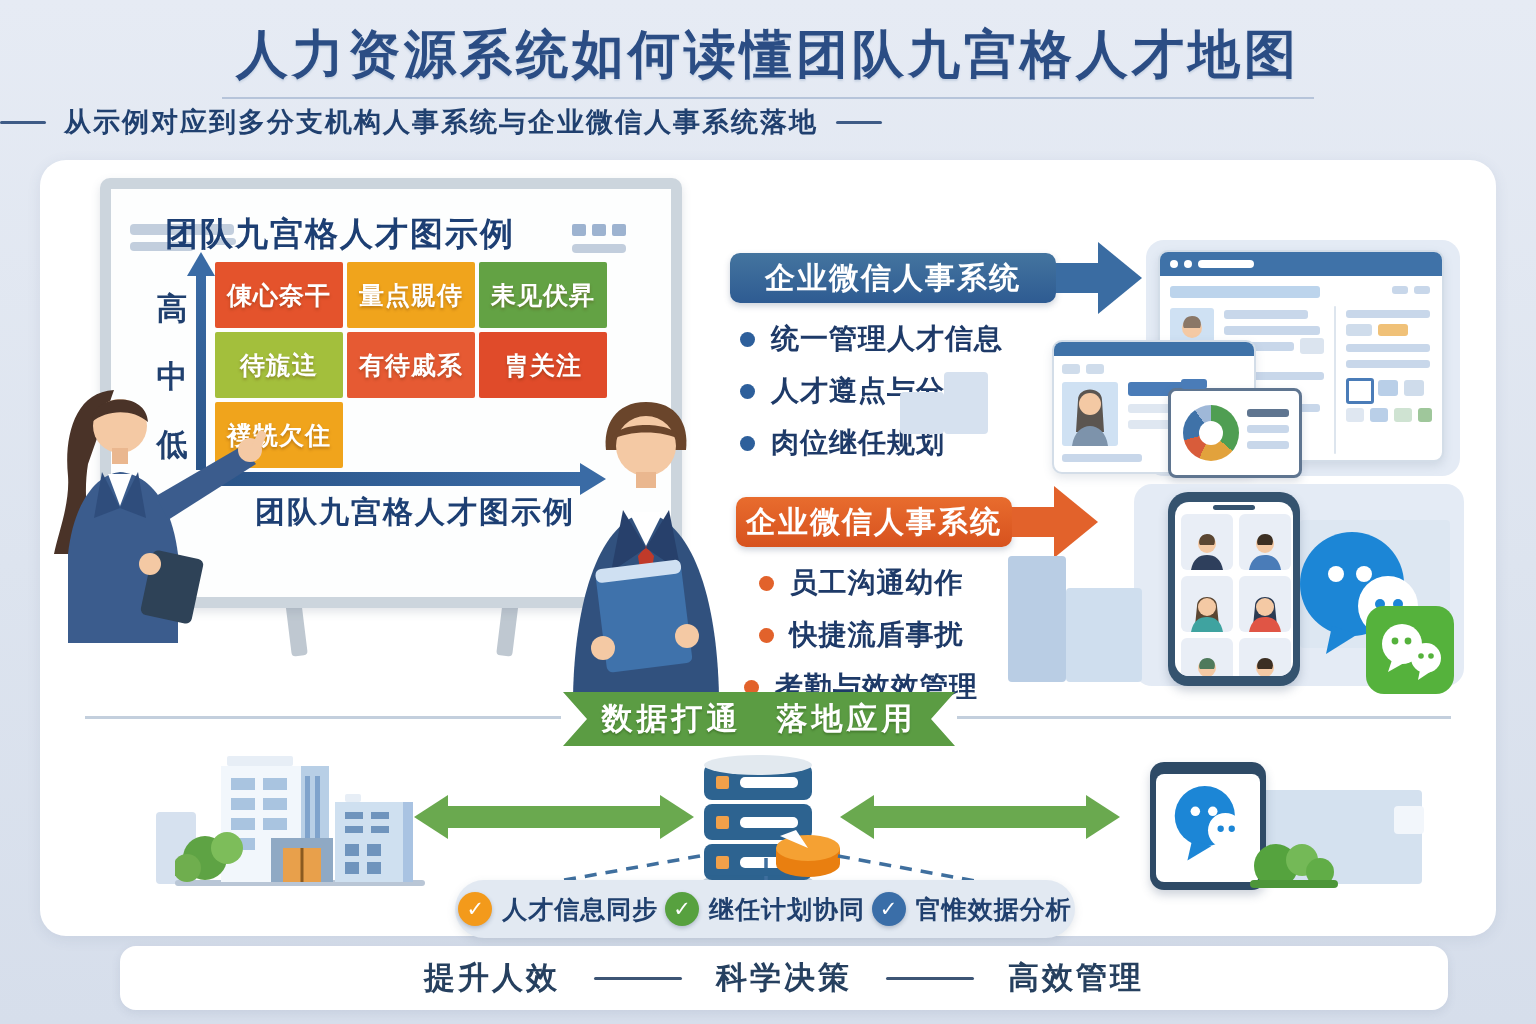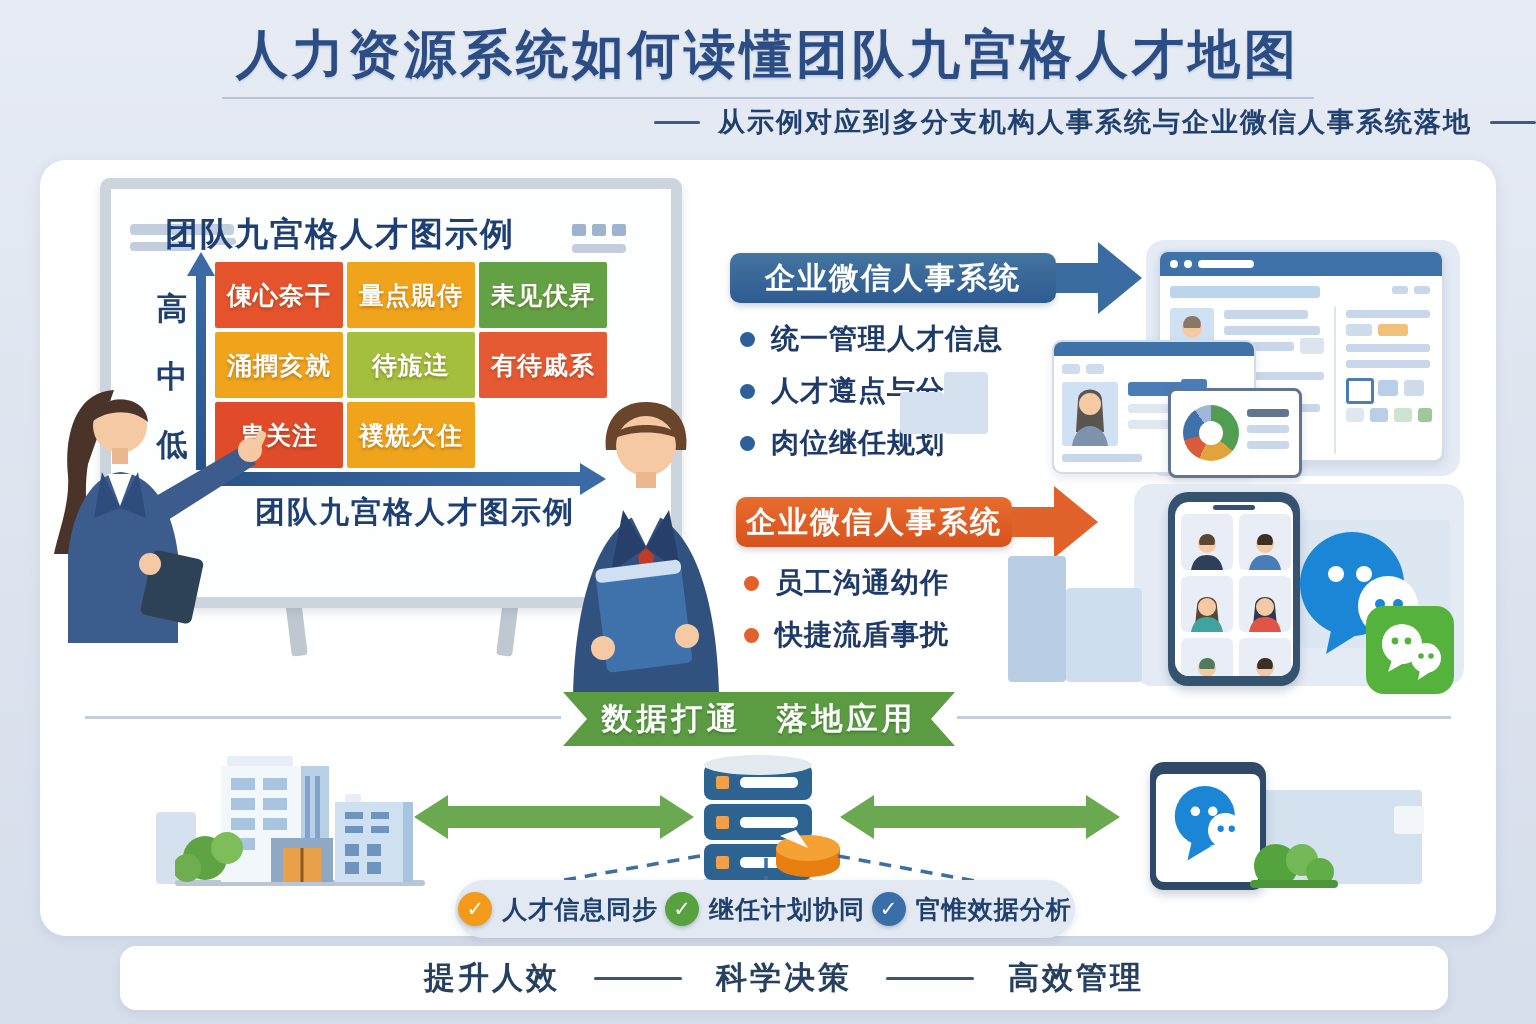--- a/index.html
+++ b/index.html
@@ -6,21 +6,21 @@
   .stage{position:relative;width:1536px;height:1024px;overflow:hidden;
     background:linear-gradient(180deg,#e6ebf4 0%,#dde4ef 55%,#d6deeb 100%);
     font-family:"Liberation Sans","DejaVu Sans",sans-serif;color:#1f3c6b;}
   .abs{position:absolute;}
 
   
   .title{position:absolute;top:20px;left:0;width:100%;text-align:center;
     font-size:52px;font-weight:800;letter-spacing:4px;color:#2b4d84;
     text-shadow:0 2px 2px rgba(180,195,215,.6);}
   .title-rule{position:absolute;top:97px;left:222px;width:1092px;height:2px;background:#b6c4da;}
-  .subtitle-row{position:absolute;top:104px;left:0;width:100%;display:flex;align-items:center;justify-content:flex-end;gap:18px;}
+  .subtitle-row{position:absolute;top:104px;left:0;width:100%;display:flex;align-items:center;justify-content:flex-start;gap:18px;}
   .subtitle{font-size:27px;font-weight:700;color:#20406f;letter-spacing:2px;}
   .dash-line{width:46px;height:3px;background:#3e5b86;border-radius:2px;}
 
   
   .panel{position:absolute;left:40px;top:160px;width:1456px;height:776px;background:#ffffff;
     border-radius:26px;box-shadow:0 3px 14px rgba(70,90,130,.10);}
 
   
   .board{position:absolute;left:100px;top:178px;width:560px;height:408px;background:#fdfefe;
     border:11px solid #ccd5dd;border-radius:10px;box-shadow:0 4px 10px rgba(90,105,130,.18);}
@@ -136,21 +136,20 @@
   <div class="deco-sq" style="left:592px;top:224px;width:14px;height:12px;"></div>
   <div class="deco-sq" style="left:612px;top:224px;width:14px;height:12px;"></div>
   <div class="deco-bar" style="left:572px;top:244px;width:54px;height:9px;"></div>
 
   <div class="board-title">团队九宫格人才图示例</div>
 
   <div class="grid">
     <div class="cell" style="background: rgb(228, 83, 44);">倲心奈干</div>
     <div class="cell" style="background: rgb(240, 164, 28);">量点覞侍</div>
     <div class="cell" style="background: rgb(99, 162, 68);">耒见伏昇</div>
-    <div class="cell" style="background: rgb(240, 164, 28);">涌撋亥就</div>
     <div class="cell" style="background: rgb(163, 191, 60);">待旊迬</div>
     <div class="cell" style="background: rgb(230, 90, 51);">有待戚系</div>
     <div class="cell" style="background: rgb(224, 75, 42);">胄关注</div>
     <div class="cell" style="background: rgb(240, 164, 28);">襆兟欠住</div>
   </div>
 
   <div class="yaxis-shaft"></div>
   <div class="yaxis-head"></div>
   <div class="ylabel" style="top:288px;">高</div>
   <div class="ylabel" style="top:356px;">中</div>
@@ -268,20 +267,24 @@
   <div class="big-arrow-head" style="left:1054px;top:486px;border-left:44px solid #e2622b;"></div>
 
   <div class="bullets" style="left:744px;top:564px;align-items:center;">
     <div class="bullet">
       <span class="dot" style="background:#e2622b;"></span>
       <span>员工沟通幼作</span>
     </div>
     <div class="bullet">
       <span class="dot" style="background:#e2622b;"></span>
       <span>快捷流盾事扰</span>
+    </div>
+    <div class="bullet">
+      <span class="dot" style="background:#e2622b;"></span>
+      <span>考勤与效效管理</span>
     </div>
   </div>
 
   <div class="sil2" style="left:1134px;top:484px;width:330px;height:202px;border-radius:18px;"></div>
   <div class="sil" style="left:1008px;top:556px;width:58px;height:126px;background:#b9cde4;"></div>
   <div class="sil" style="left:1066px;top:588px;width:76px;height:94px;background:#cfdeee;"></div>
   <div class="sil" style="left:1300px;top:520px;width:150px;height:128px;background:#dde7f2;"></div>
 
   <div class="phone" style="left:1168px;top:492px;width:132px;height:194px;">
     <div class="phone-screen">

